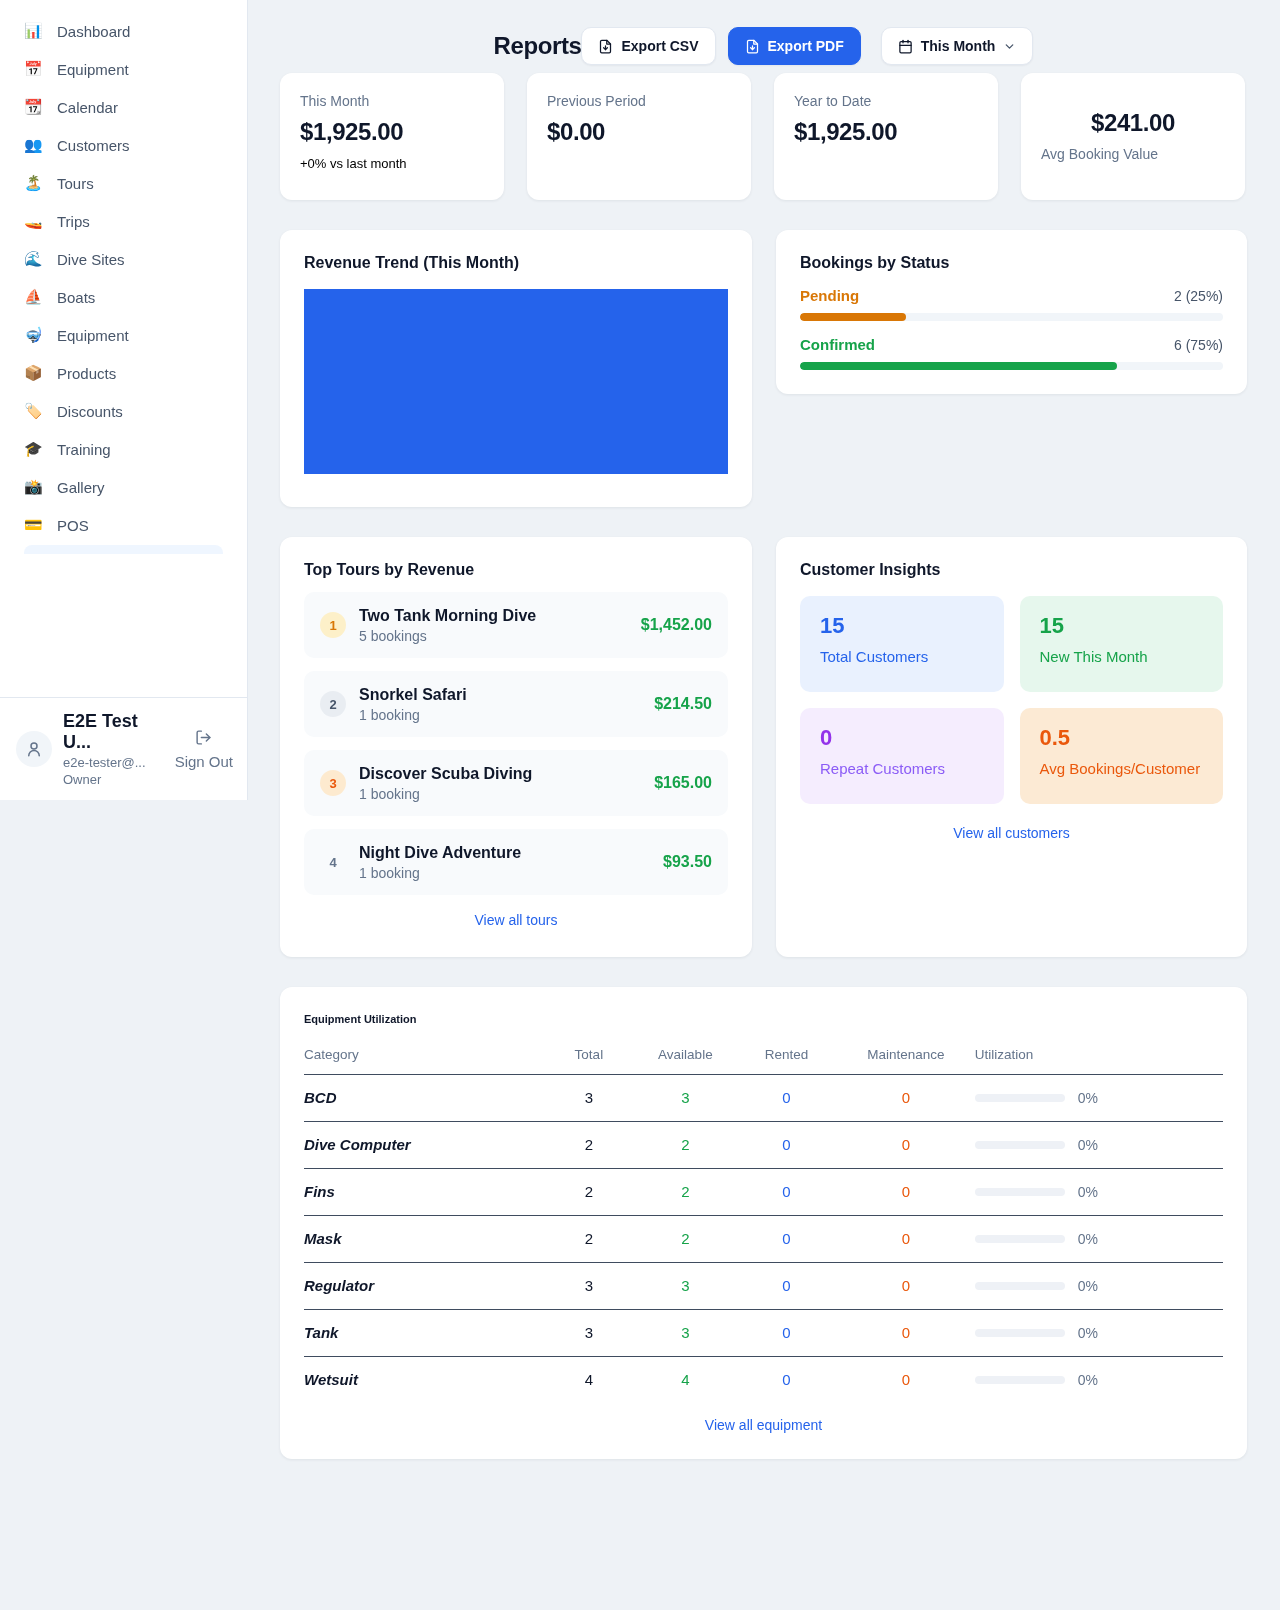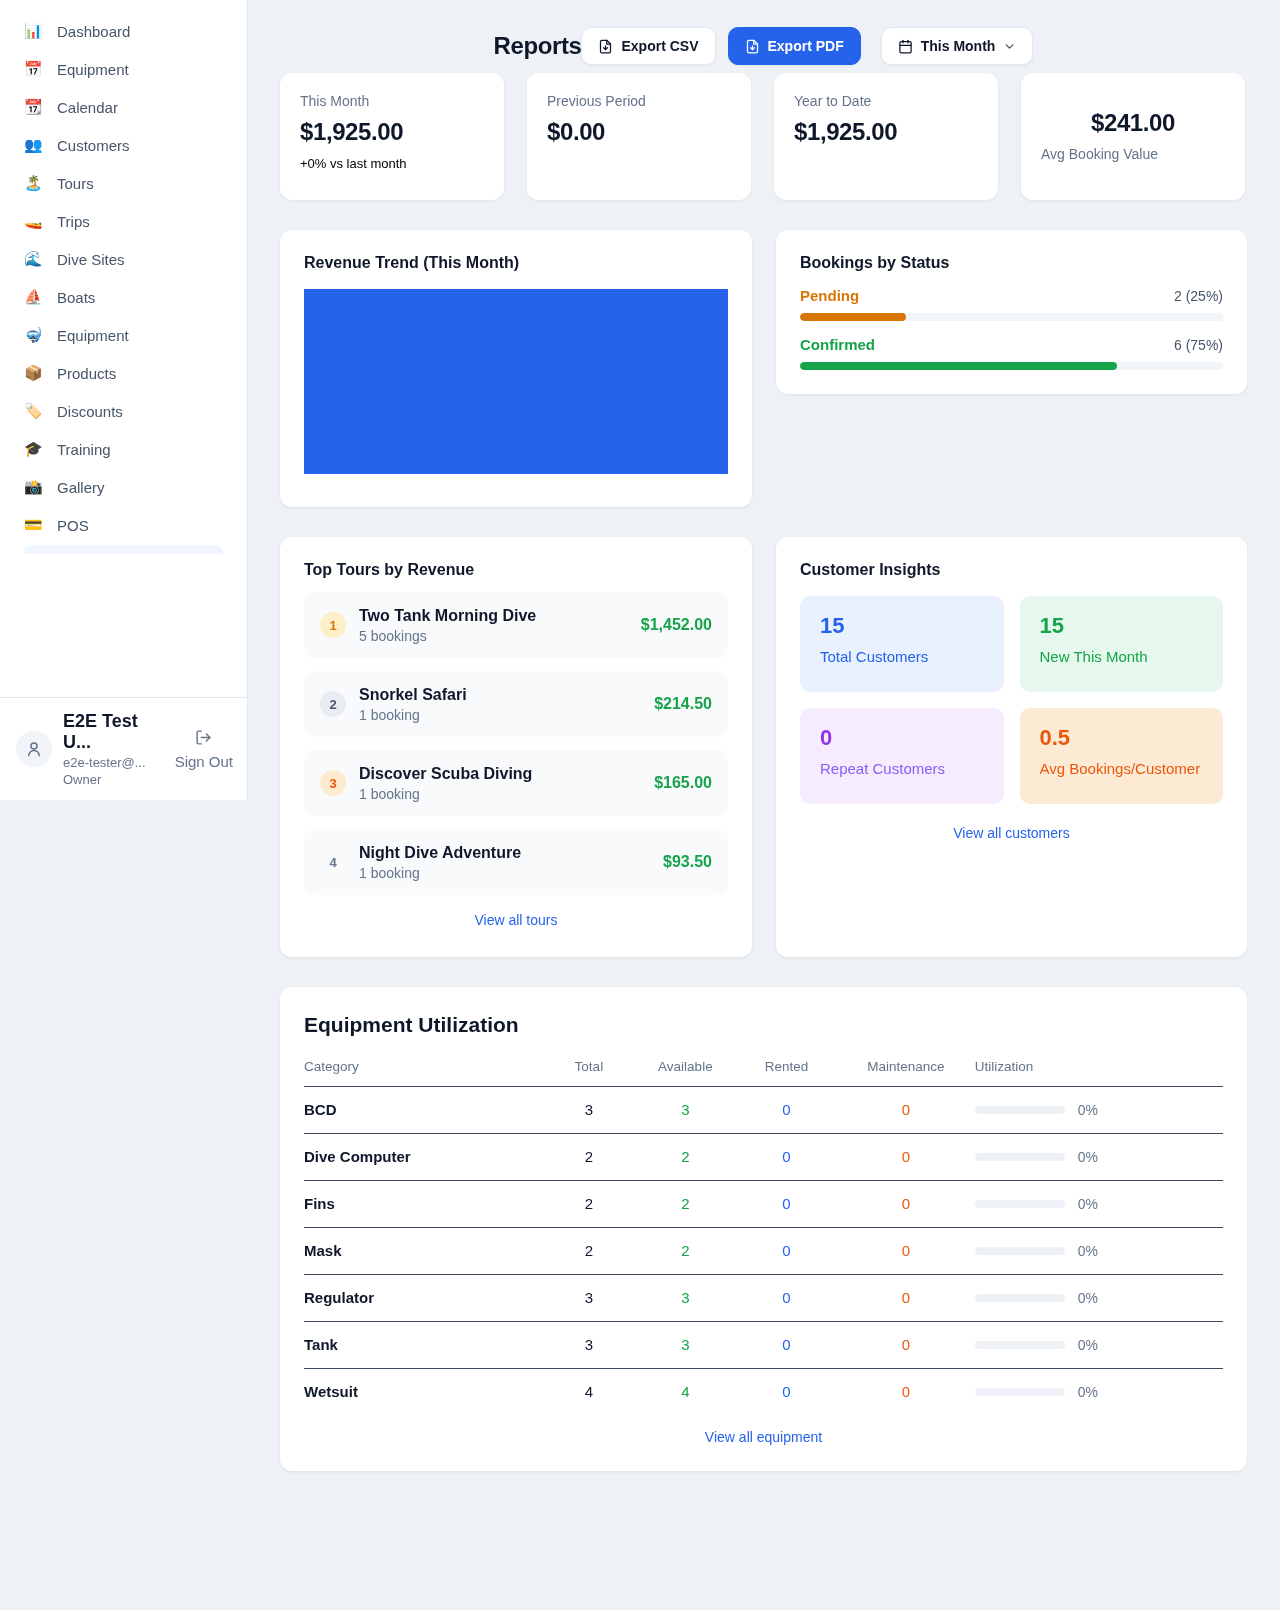--- a/index.html
+++ b/index.html
@@ -116,33 +116,33 @@
   .tile{ border-radius:10px; padding:17px 20px; height:96px; }
   .tile-value{ font-size:22px; font-weight:800; }
   .tile-label{ font-size:15px; margin-top:9px; }
   .tile[data-theme="blue"]{ background:#e9f1fe; } .tile[data-theme="blue"] *{ color:#2563eb; }
   .tile[data-theme="green"]{ background:#e6f7ed; } .tile[data-theme="green"] *{ color:#16a34a; }
   .tile[data-theme="purple"]{ background:#f5edfe; } .tile[data-theme="purple"] .tile-value{ color:#9333ea; } .tile[data-theme="purple"] .tile-label{ color:#8b5cf6; }
   .tile[data-theme="orange"]{ background:#fcead4; } .tile[data-theme="orange"] *{ color:#ea580c; }
   .insights-card .view-link{ margin-top:21px; }
   
   .equip-card{ margin-top:30px; width:967px; padding:26px 24px 20px; }
-  .equip-card .card-title{ font-size:21px; }
+  .equip-card .card-title{ font-size:11px; }
   table{ width:100%; border-collapse:collapse; margin-top:9px; }
   th{
     font-size:13.5px; color:#64748b; font-weight:400; text-align:center;
     padding:13px 0 12px; border-bottom:1px solid #3f4c5f;
   }
   th.col-category, th.col-util{ text-align:left; }
   td{
     font-size:15px; color:#0f172a; text-align:center;
     padding:14px 0 15px; border-bottom:1px solid #3f4c5f;
   }
   tr:last-child td{ border-bottom:none; }
-  td.cat{ text-align:left; font-weight:600; }
+  td.cat{ text-align:left; font-weight:600;font-style:italic; }
   td.avail{ color:#16a34a; }
   td.rent{ color:#2563eb; }
   td.maint{ color:#ea580c; }
   td.util{ text-align:left; }
   .util-wrap{ display:flex; align-items:center; gap:13px; }
   .util-track{ width:90px; height:8px; border-radius:4px; background:#eef1f6; overflow:hidden; }
   .util-fill{ height:100%; background:#2563eb; border-radius:4px; }
   .util-pct{ font-size:14px; color:#64748b; }
   .equip-card .view-link{ margin-top:14px; margin-bottom:6px; }
   .icon-svg{ display:block; }

